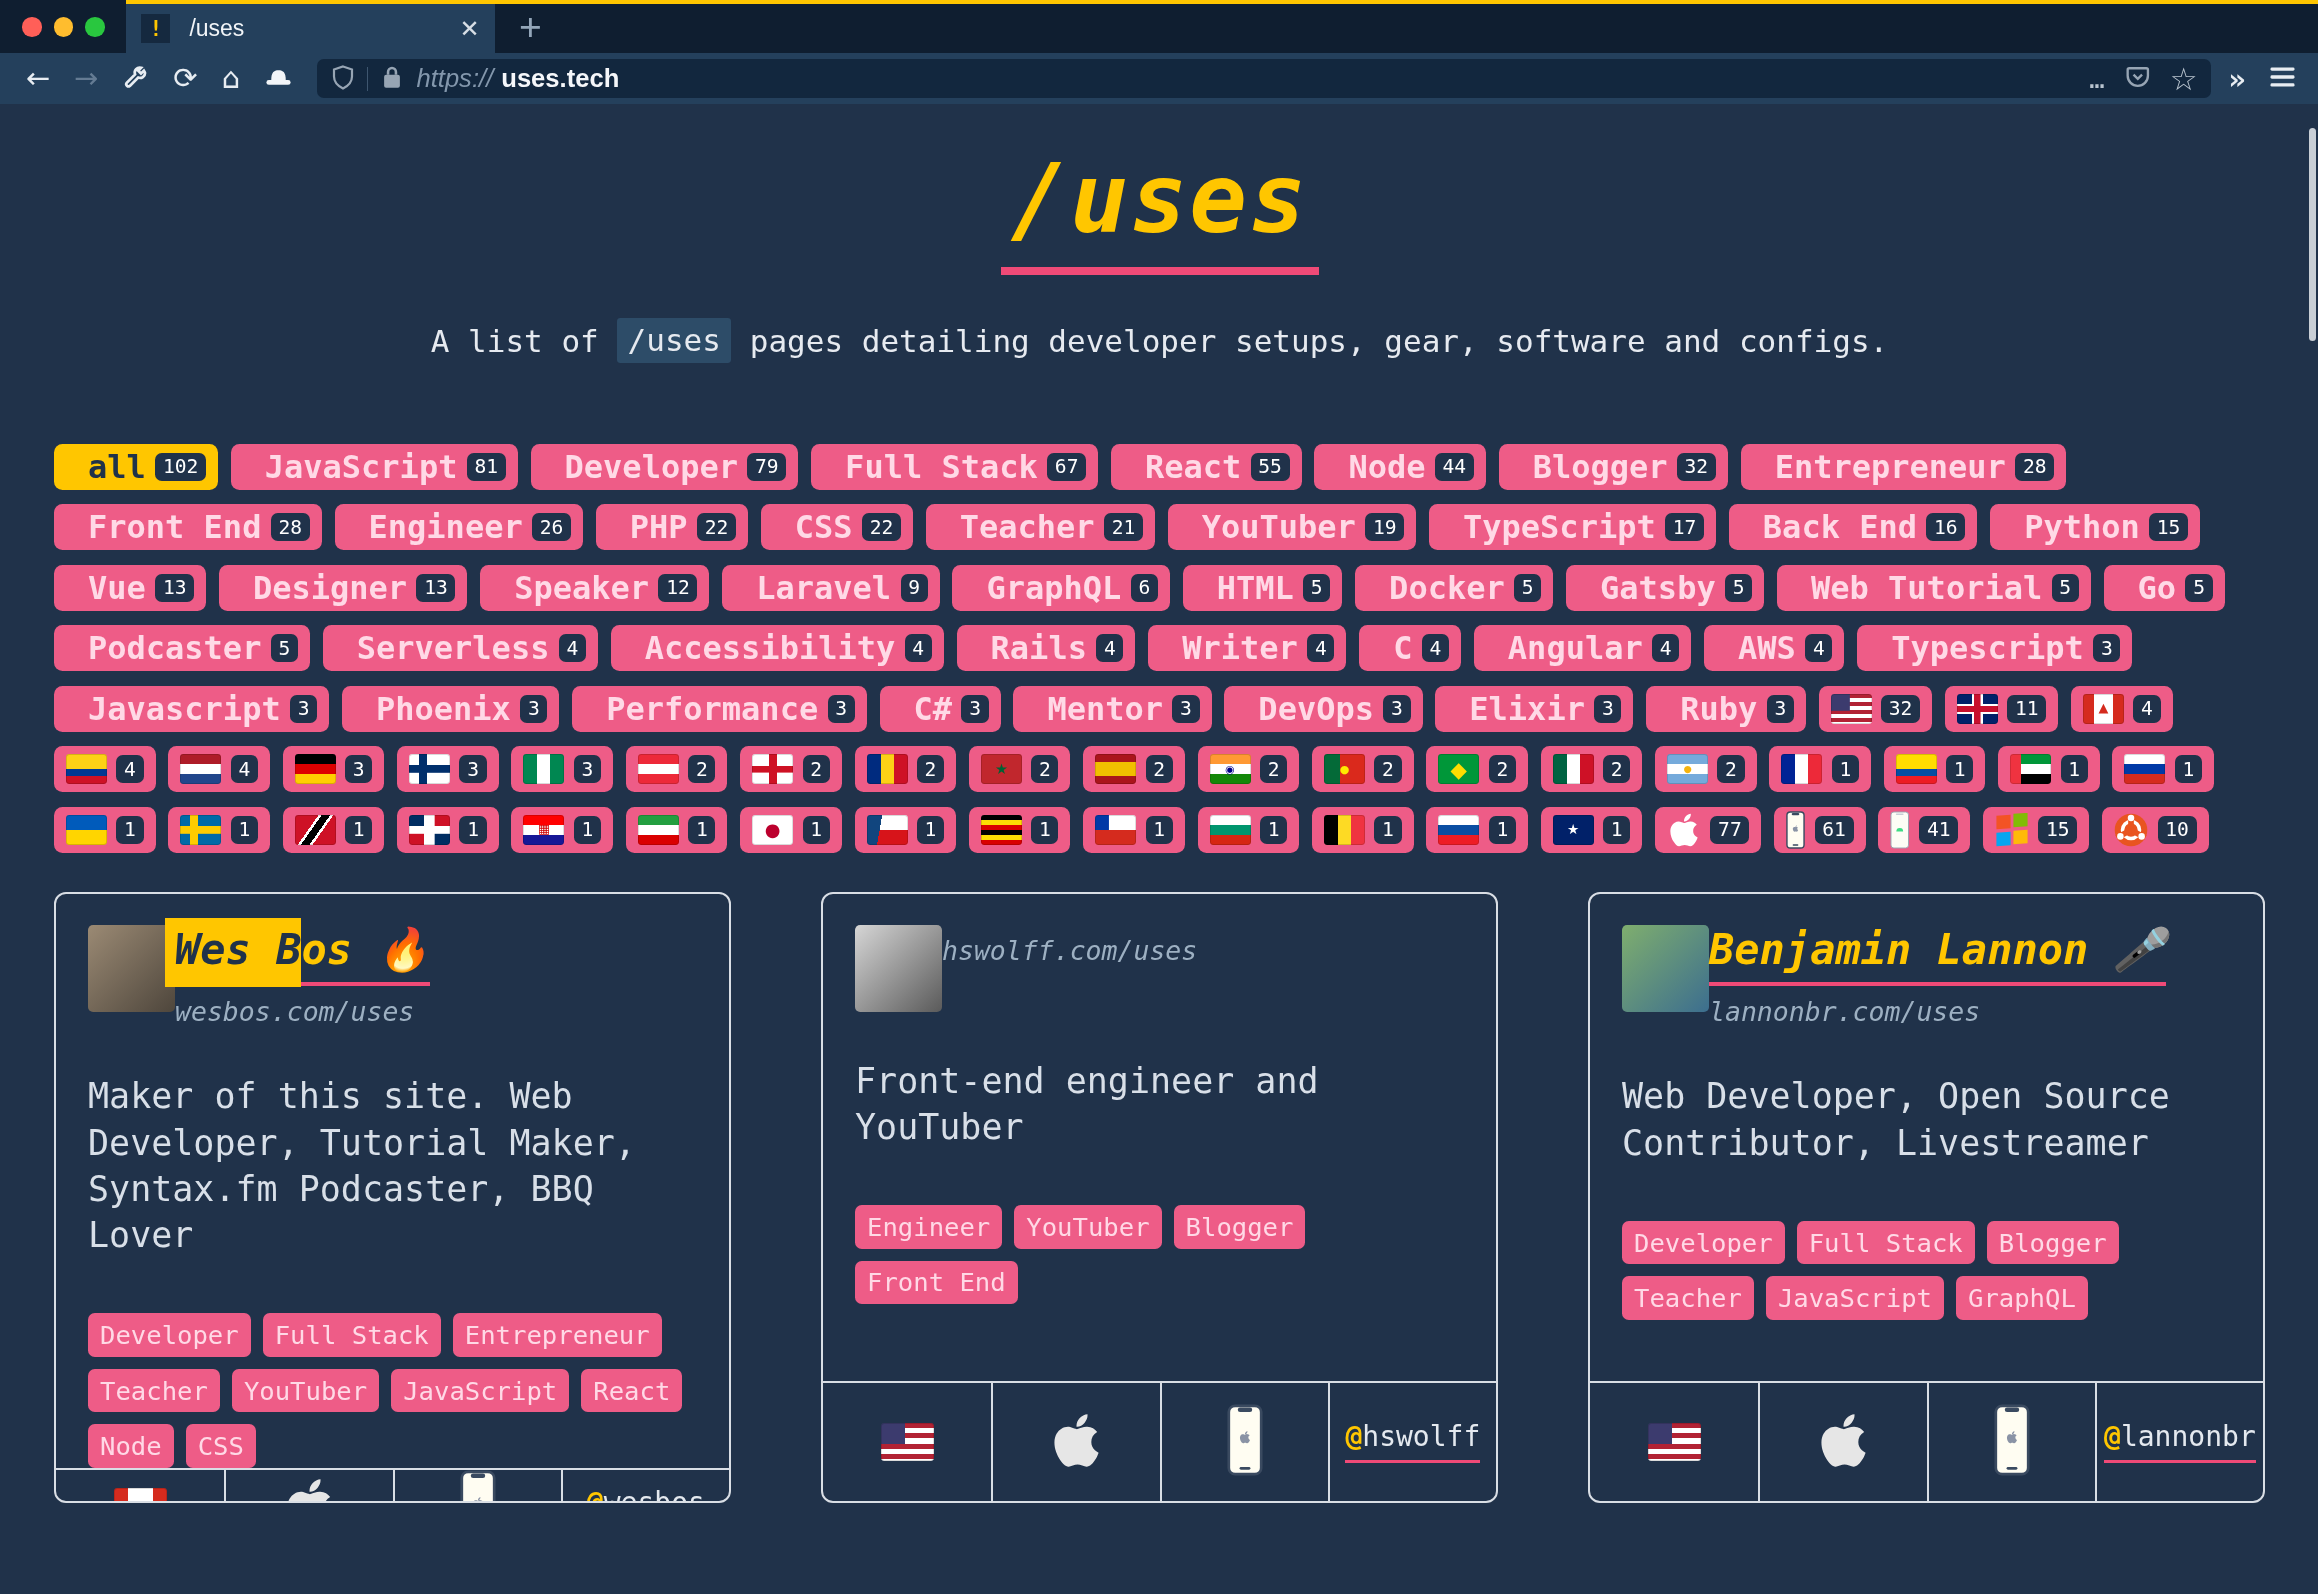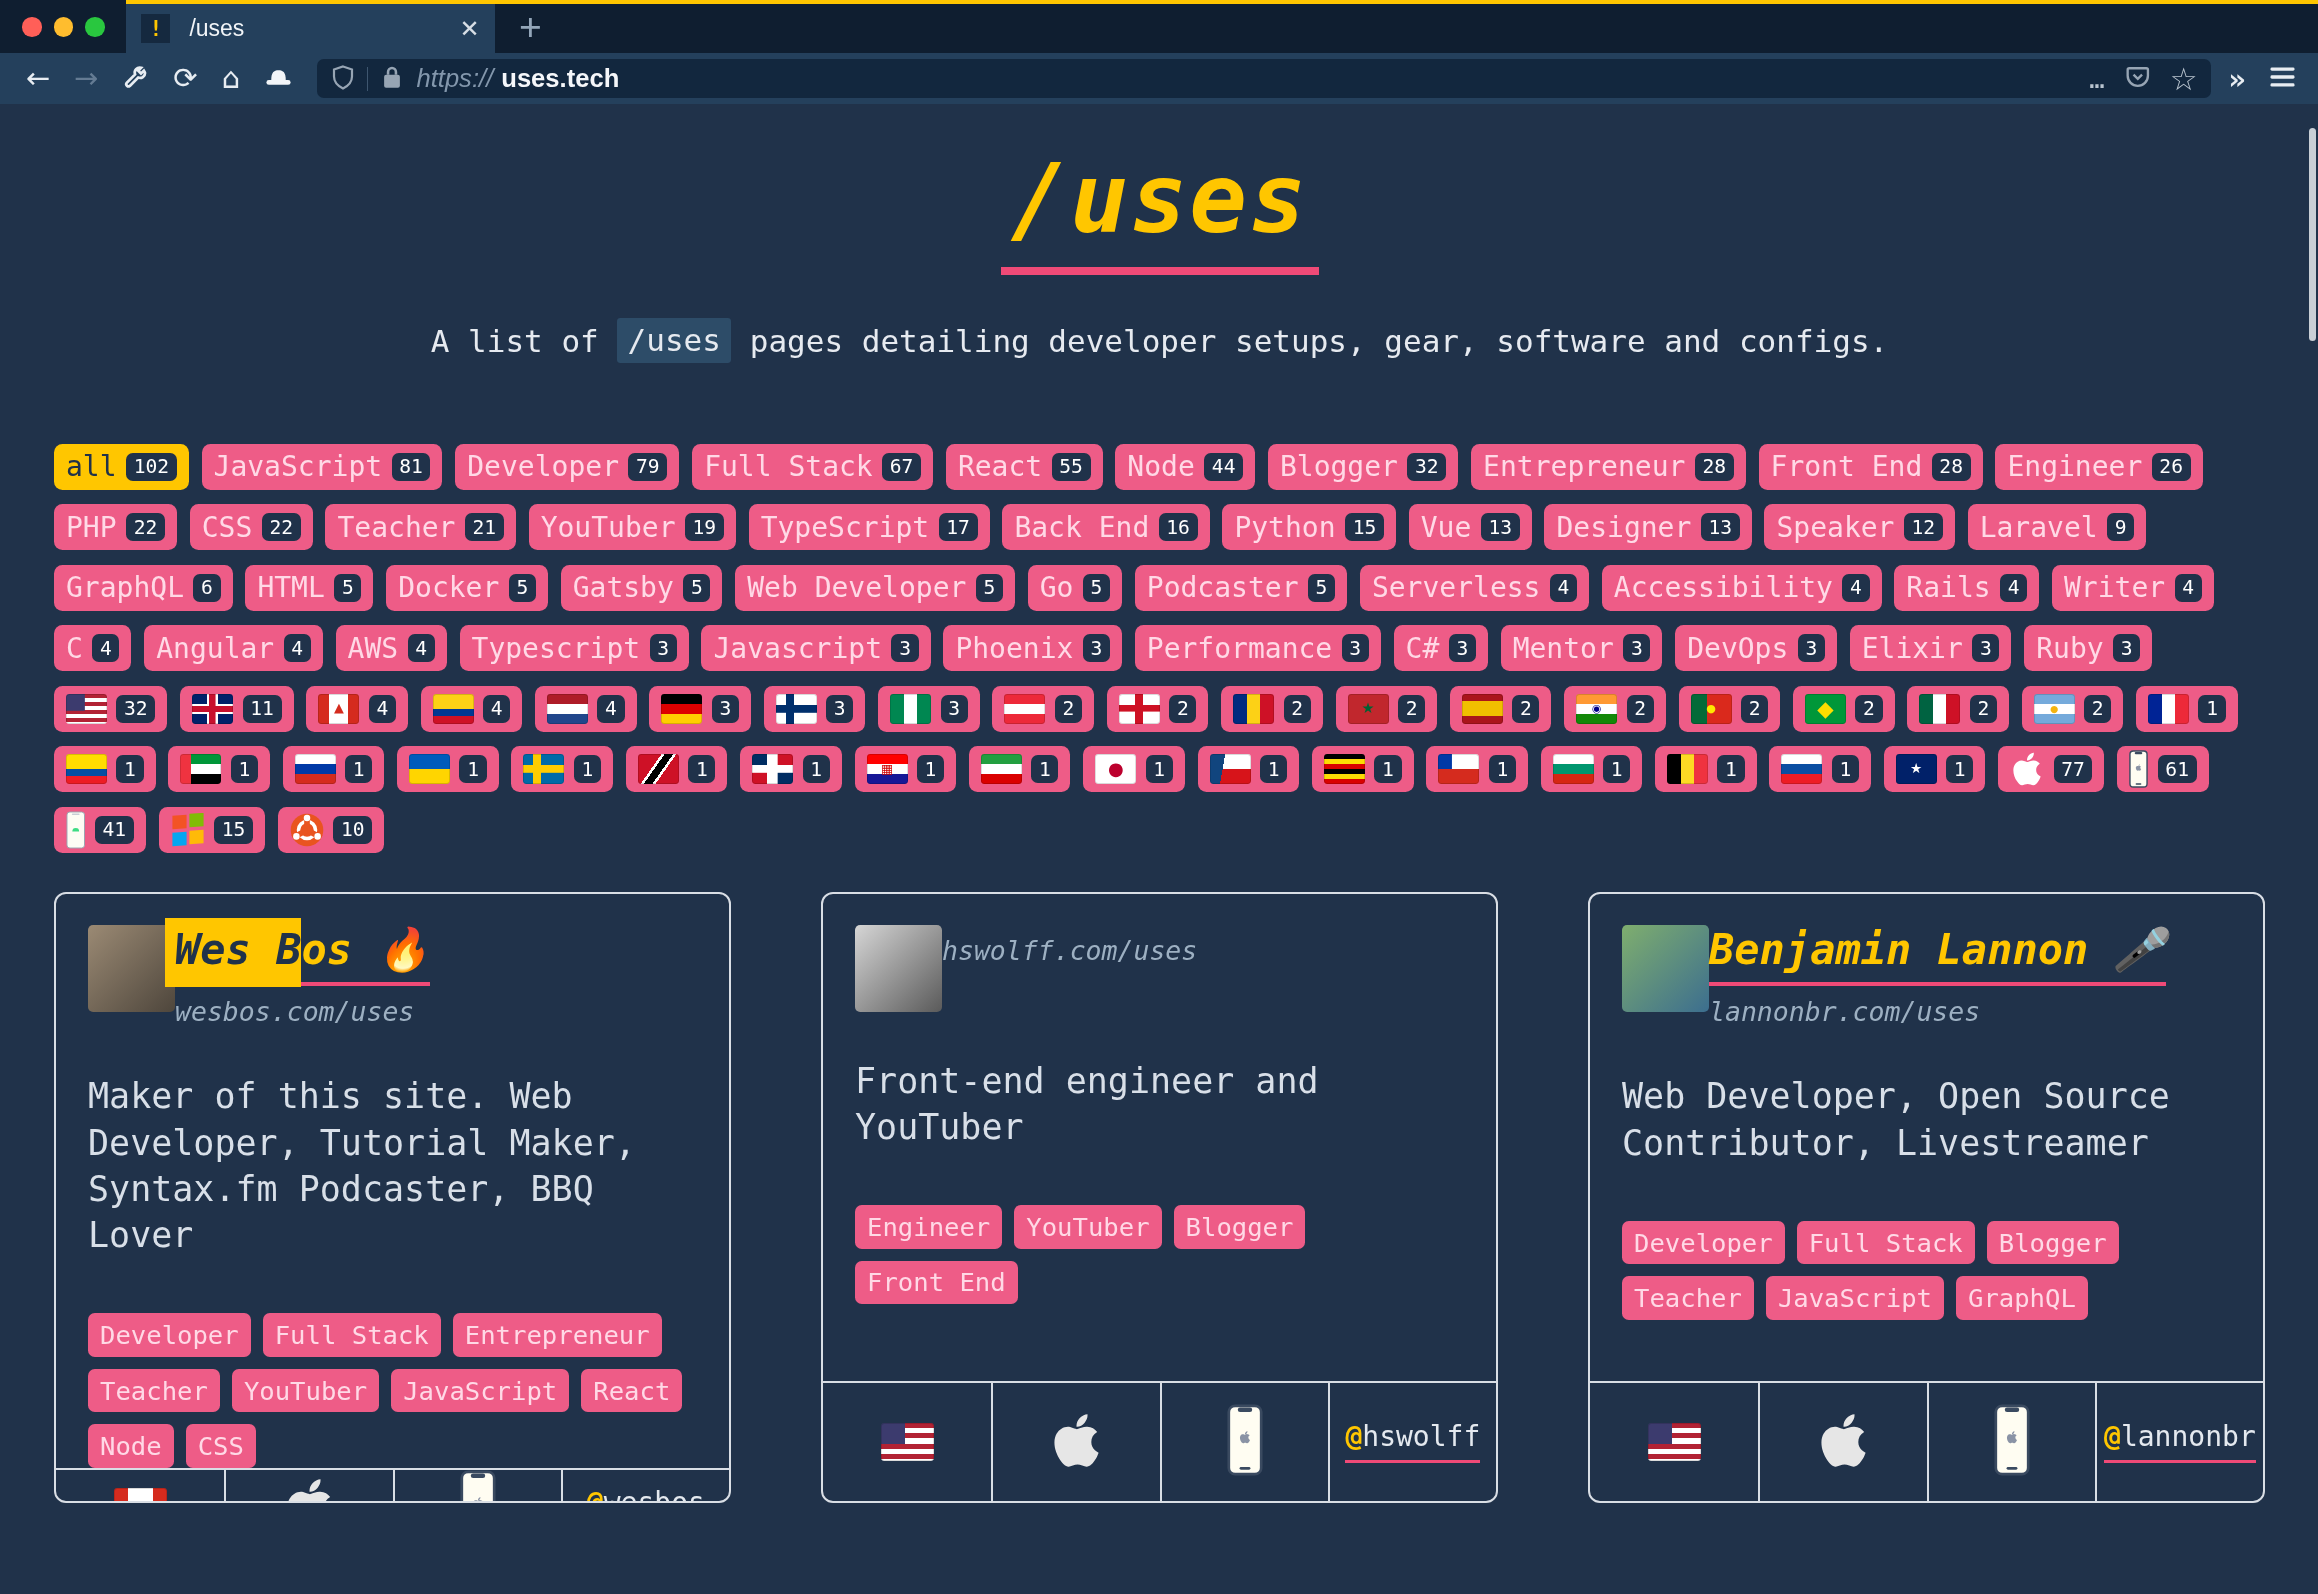--- a/index.html
+++ b/index.html
@@ -43,21 +43,21 @@
   .site-title { margin-top:39px; text-align:center; color:#FFC600; font-size:96px;
                 font-style:italic; font-weight:bold; letter-spacing:1.7px; }
   .title-underline { width:318px; height:7.7px; background:#EF4A77; margin:12px auto 0; }
   .subtitle { margin-top:48px; text-align:center; font-size:31px; color:#E6EAF0; }
   .subtitle code { background:#2D4C68; padding:4.3px 10.2px; border-radius:3.4px; }
 
   
   .filters { margin-top:85px; display:flex; flex-wrap:wrap; gap:14.5px 12.8px; }
   .chip { display:inline-flex; align-items:center; height:46px; background:#EE5C87;
           border-radius:8.5px; padding:0 12px; text-decoration:none; cursor:pointer; }
-  .chip-label { color:#FFD9E6; font-size:28px; font-weight:normal; }
+  .chip-label { color:#FFD9E6; font-size:32px; font-weight:bold;margin-left:22px; }
   .chip-count { background:#20324A; color:#FFFFFF; font-size:19.6px; border-radius:6.8px;
                 padding:2.6px 7.7px; margin-left:9.4px; }
   .chip-selected { background:#FFC600; }
   .chip-selected .chip-label { color:#20324A; }
   .flag { width:41px; height:30px; border-radius:3.4px; display:inline-flex; align-items:center;
           justify-content:center; overflow:hidden; box-shadow:0 0 0 0.9px rgba(0,0,0,.15) inset; }
   .fglyph { font-family:"DejaVu Sans", sans-serif; line-height:1; }
   .chip-icon svg { display:block; }
   .chip-icon { color:#FFFFFF; }
 
@@ -265,21 +265,21 @@
         </a>
         <a class="chip">
           <span class="chip-label">Docker</span>
           <span class="chip-count">5</span>
         </a>
         <a class="chip">
           <span class="chip-label">Gatsby</span>
           <span class="chip-count">5</span>
         </a>
         <a class="chip">
-          <span class="chip-label">Web Developer</span>
+          <span class="chip-label">Web Tutorial</span>
           <span class="chip-count">5</span>
         </a>
         <a class="chip">
           <span class="chip-label">Go</span>
           <span class="chip-count">5</span>
         </a>
         <a class="chip">
           <span class="chip-label">Podcaster</span>
           <span class="chip-count">5</span>
         </a>

